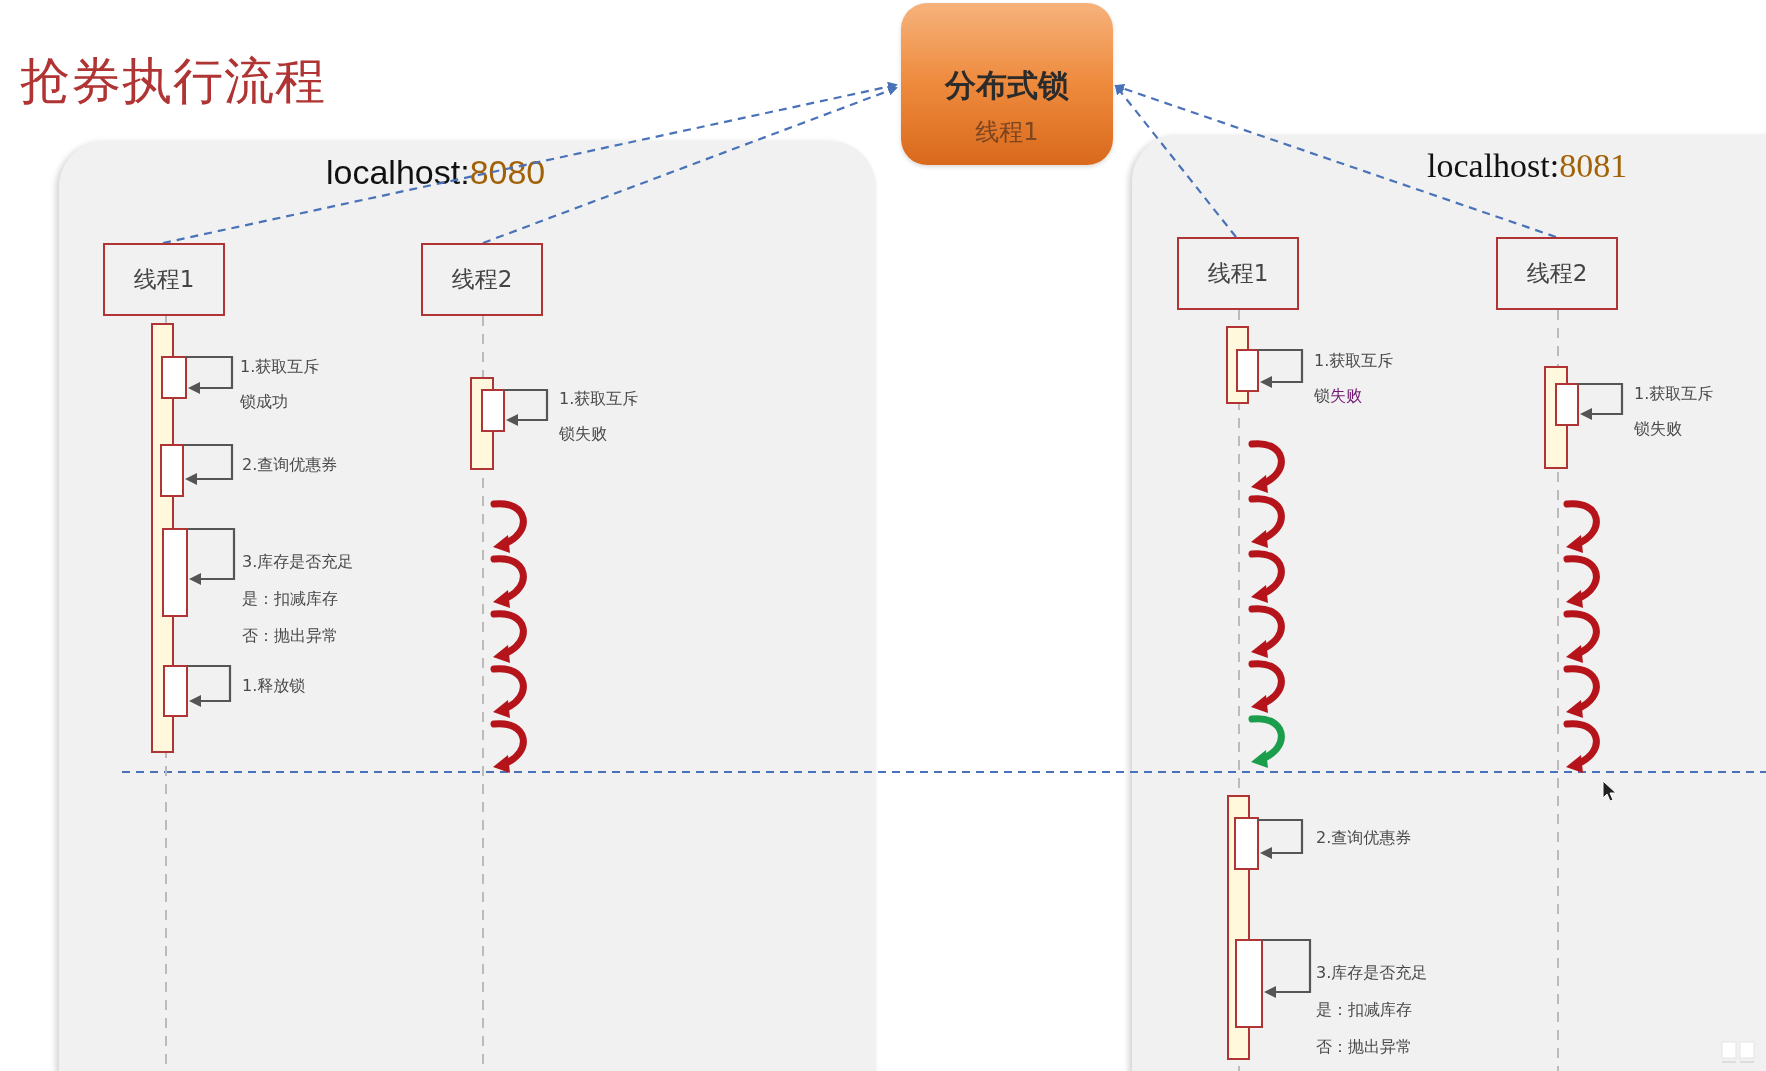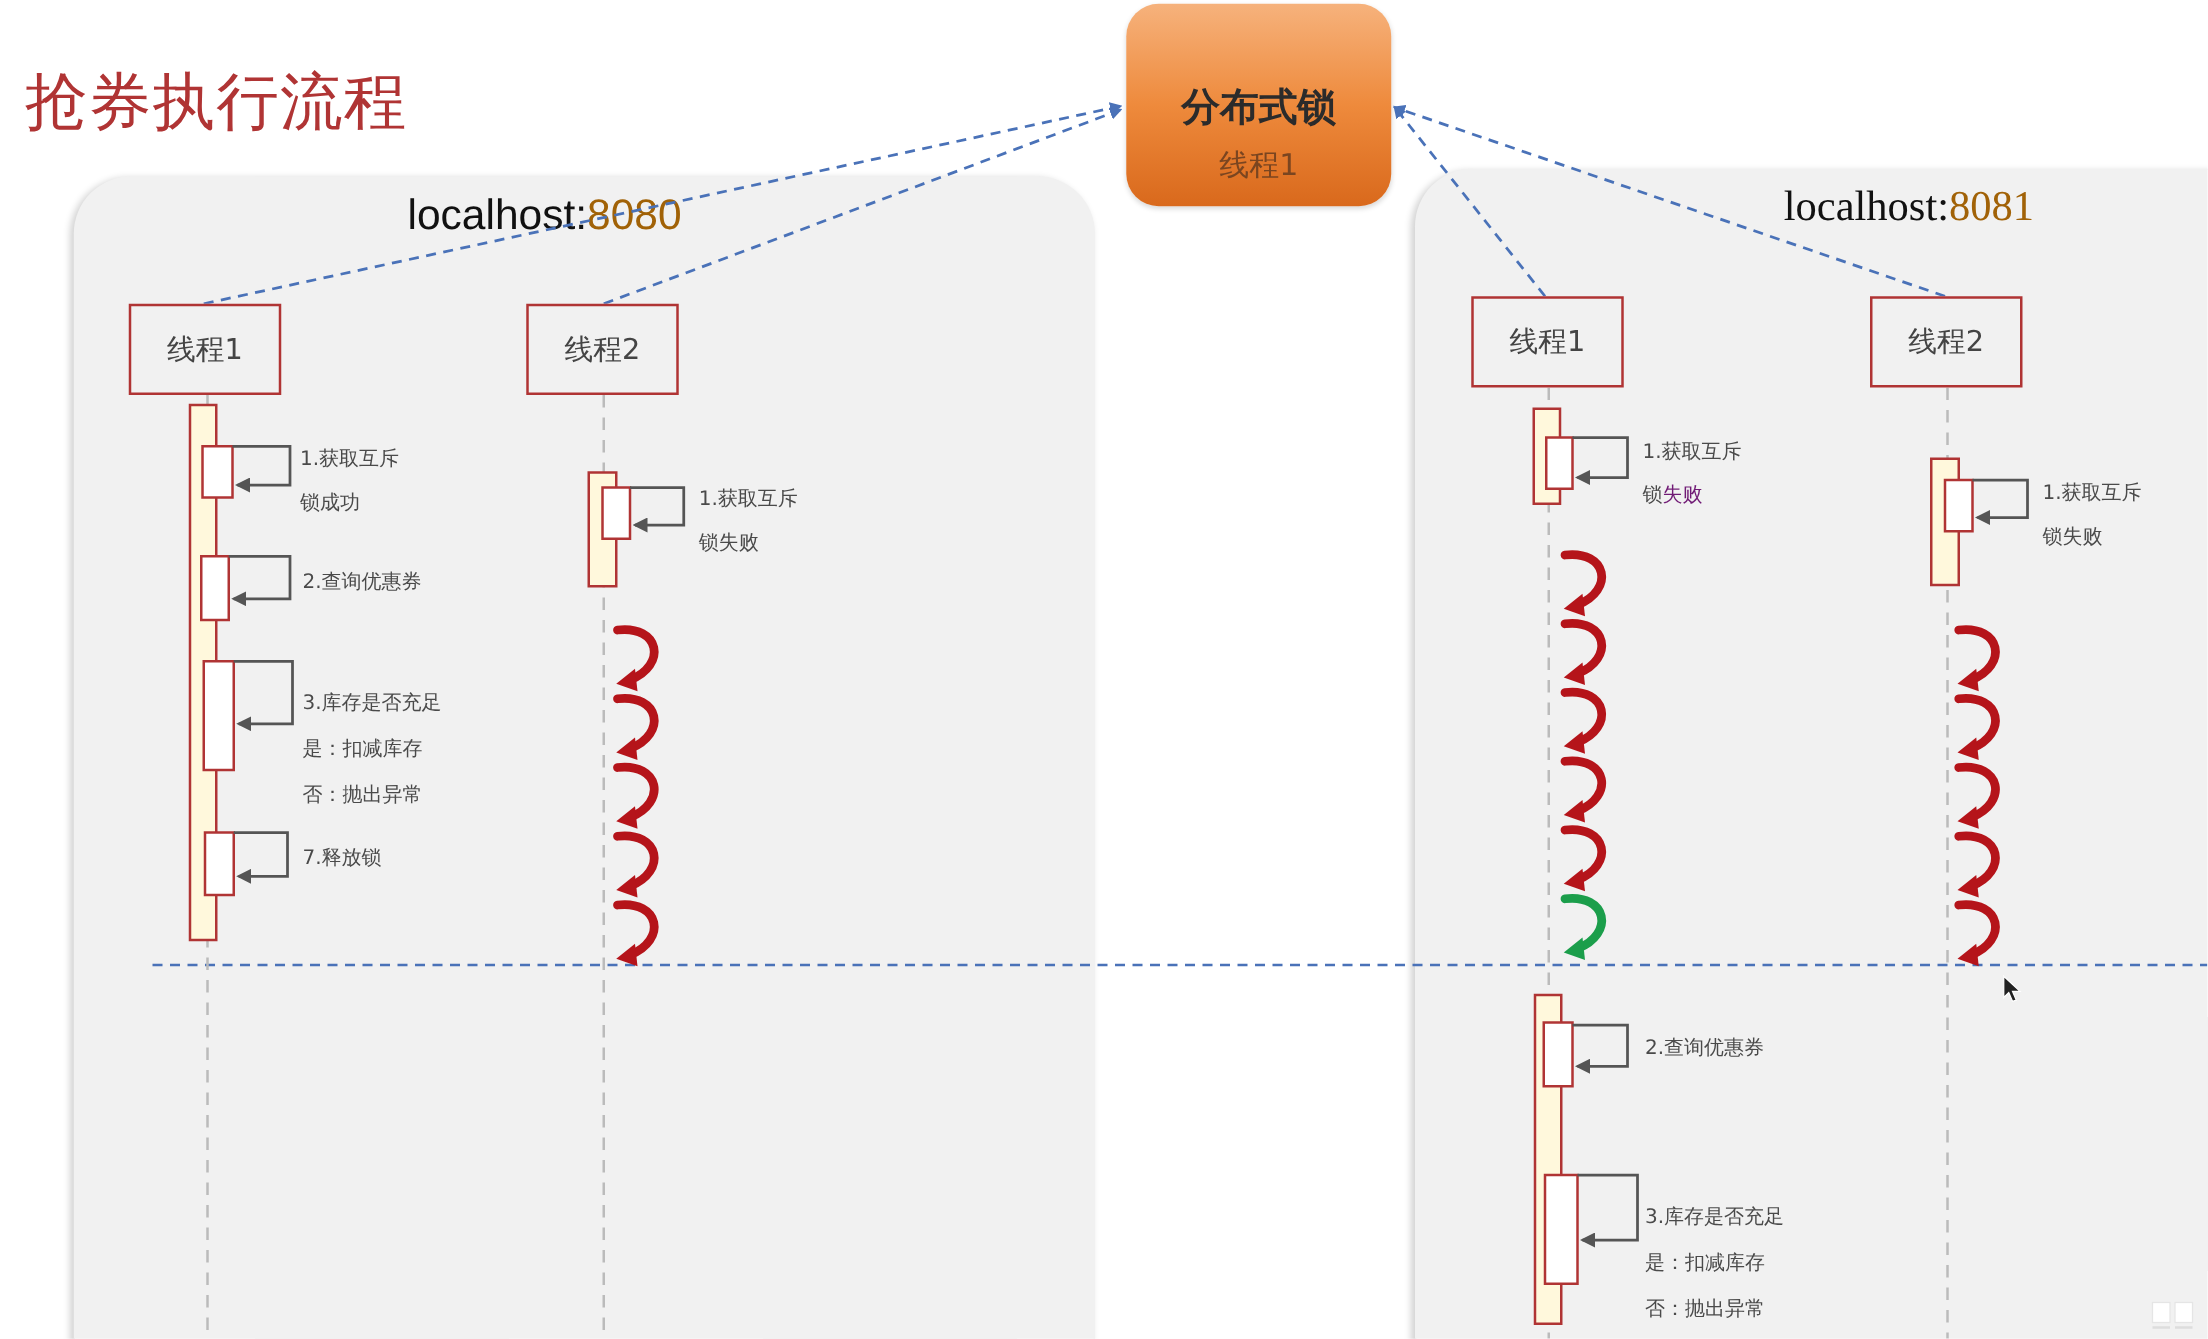--- a/index.html
+++ b/index.html
@@ -203,21 +203,21 @@
 </div>
 <div class="abs label" style="left:242px;top:447px;">
   <div>2.查询优惠券</div>
 </div>
 <div class="abs label" style="left:242px;top:543px;line-height:37px;">
   <div>3.库存是否充足</div>
   <div>是：扣减库存</div>
   <div>否：抛出异常</div>
 </div>
 <div class="abs label" style="left:242px;top:668px;">
-  <div>7.释放锁</div>
+  <div>1.释放锁</div>
 </div>
 
 <div class="abs label" style="left:559px;top:381px;">
   <div>1.获取互斥</div>
   <div>锁失败</div>
 </div>
 
 <div class="abs label" style="left:1314px;top:343px;">
   <div>1.获取互斥</div>
   <div><span>锁</span><span class="red">失败</span></div>

